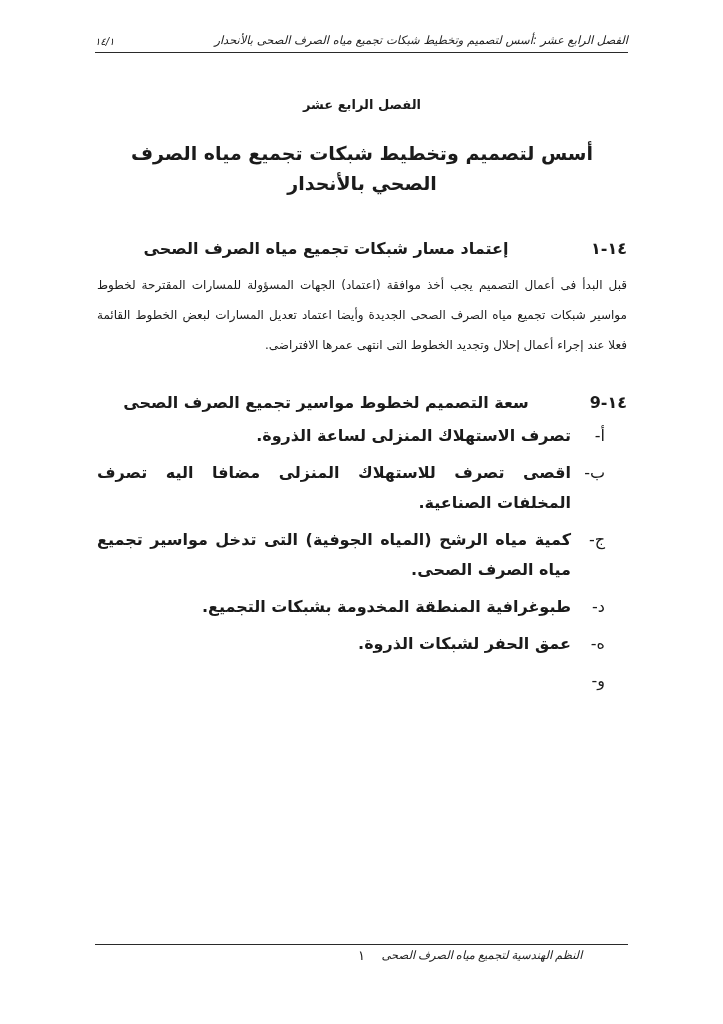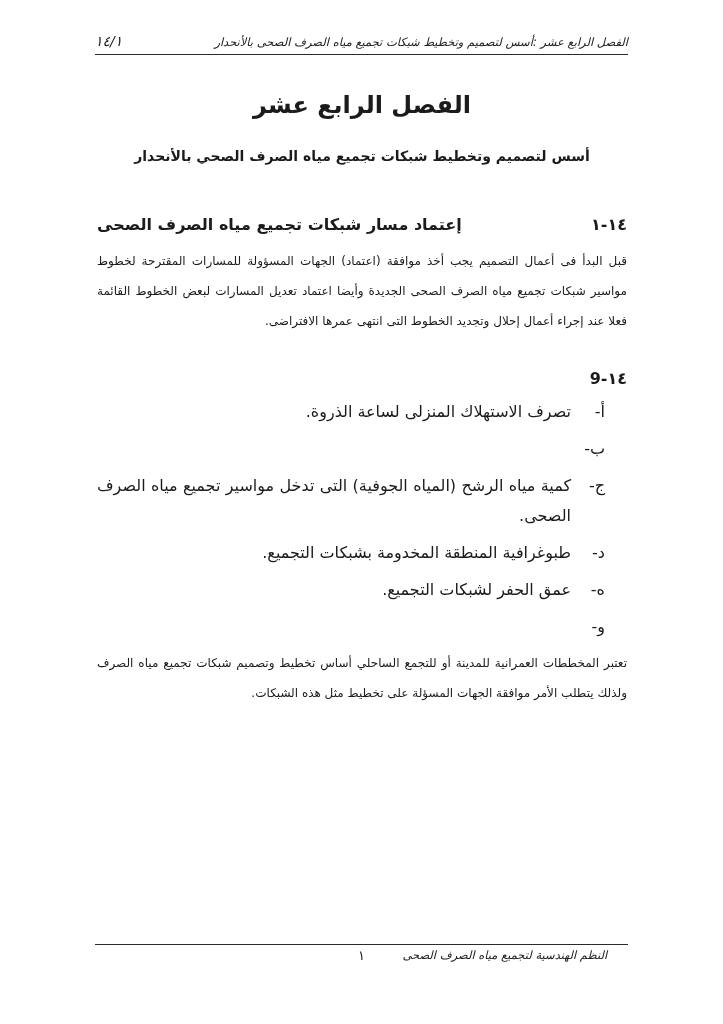--- a/index.html
+++ b/index.html
@@ -17,74 +17,74 @@
     position:absolute;top:33px;left:95px;width:533px;
     border-bottom:1.5px solid #2a2a2a;
     padding-bottom:5px;
     display:flex;flex-direction:row;justify-content:space-between;align-items:flex-end;
     direction:rtl;
     font-style:italic;
     font-size:11.5px;
     color:#222;
   }
   .running-header .href-title{text-align:center;letter-spacing:0;}
-  .running-header .href-ref{font-style:italic;font-size:14px;}
+  .running-header .href-ref{font-style:italic;font-size:10px;}
 
   
   .main{
     position:absolute;top:80px;left:97px;width:530px;
     direction:rtl;
   }
   .chapter-title{
     margin:12px 0 0 0;
     text-align:center;
-    font-size:24px;font-weight:bold;line-height:26px;
+    font-size:13px;font-weight:bold;line-height:26px;
   }
   .chapter-subtitle{
     margin:20px 0 0 0;
     text-align:center;
-    font-size:14px;font-weight:bold;line-height:36px;
+    font-size:19px;font-weight:bold;line-height:30px;
   }
 
   .section-heading{
     display:flex;direction:rtl;
     margin-top:40px;
     font-size:16px;font-weight:bold;line-height:22px;
   }
   .section-heading.second{margin-top:32px;}
   .section-heading .sec-num{flex:none;width:46px;margin-left:26px;white-space:nowrap;}
-  .section-heading .sec-title{flex:1;text-align:left;}
+  .section-heading .sec-title{flex:1;text-align:center;}
 
   .para{
     margin:10px 0 0 0;
     font-size:12px;line-height:30px;
     text-align:justify;text-justify:inter-word;
   }
   .para.p2{margin-top:12px;}
   .para.closing{margin-top:6px;}
 
   .list{margin-top:6px;}
   .list-item{
     display:flex;direction:rtl;
     padding-right:22px;
     margin-top:7px;
     font-size:16px;line-height:30px;
   }
   .list-item .marker{flex:none;width:34px;}
-  .list-item .item-text{flex:1;text-align:justify;text-justify:inter-word;}
+  .list-item .item-text{flex:1;text-align:justify;text-justify:inter-word;font-weight:bold;}
 
   
   .running-footer{
     position:absolute;top:944px;left:95px;width:533px;
     border-top:1.5px solid #2a2a2a;
     padding-top:3px;
     display:flex;direction:rtl;align-items:flex-start;
     font-size:11.5px;color:#222;
   }
-  .running-footer .f-right{flex:1;text-align:center;font-style:italic;}
+  .running-footer .f-right{flex:1;text-align:left;font-style:italic;font-family:Liberation Serif, serif;}
   .running-footer .f-center{flex:0 0 40px;text-align:center;font-size:13px;}
   .running-footer .f-left{flex:1;}
 </style>
 </head>
 <body>
 
 <div class="page">
 
   <div class="running-header">
     <span class="href-title">الفصل الرابع عشر :أسس لتصميم وتخطيط شبكات تجميع مياه الصرف الصحى بالأنحدار</span>
@@ -97,48 +97,49 @@
     <div class="chapter-subtitle">أسس لتصميم وتخطيط شبكات تجميع مياه الصرف الصحي بالأنحدار</div>
 
     <div class="section-heading">
       <span class="sec-num">١٤-١</span>
       <span class="sec-title">إعتماد مسار شبكات تجميع مياه الصرف الصحى</span>
     </div>
     <p class="para">قبل البدأ فى أعمال التصميم يجب أخذ موافقة (اعتماد) الجهات المسؤولة للمسارات المقترحة لخطوط مواسير شبكات تجميع مياه الصرف الصحى الجديدة وأيضا اعتماد تعديل المسارات لبعض الخطوط القائمة فعلا عند إجراء أعمال إحلال وتجديد الخطوط التى انتهى عمرها الافتراضى.</p>
 
     <div class="section-heading second">
       <span class="sec-num">١٤-9</span>
+      <span class="sec-title">سعة التصميم لخطوط مواسير تجميع الصرف الصحى</span>
     </div>
 
     <div class="list">
       <div class="list-item">
         <span class="marker">أ-</span>
         <span class="item-text">تصرف الاستهلاك المنزلى لساعة الذروة.</span>
       </div>
       <div class="list-item">
         <span class="marker">ب-</span>
+        <span class="item-text">اقصى تصرف للاستهلاك المنزلى مضافا اليه تصرف المخلفات الصناعية.</span>
       </div>
       <div class="list-item">
         <span class="marker">ج-</span>
         <span class="item-text">كمية مياه الرشح (المياه الجوفية) التى تدخل مواسير تجميع مياه الصرف الصحى.</span>
       </div>
       <div class="list-item">
         <span class="marker">د-</span>
         <span class="item-text">طبوغرافية المنطقة المخدومة بشبكات التجميع.</span>
       </div>
       <div class="list-item">
         <span class="marker">ه-</span>
-        <span class="item-text">عمق الحفر لشبكات التجميع.</span>
+        <span class="item-text">عمق الحفر لشبكات الذروة.</span>
       </div>
       <div class="list-item">
         <span class="marker">و-</span>
       </div>
     </div>
 
-    <p class="para closing">تعتبر المخططات العمرانية للمدينة أو للتجمع الساحلي أساس تخطيط وتصميم شبكات تجميع مياه الصرف ولذلك يتطلب الأمر موافقة الجهات المسؤلة على تخطيط مثل هذه الشبكات.</p>
 
   </div>
 
   <div class="running-footer">
     <span class="f-right">النظم الهندسية لتجميع مياه الصرف الصحى</span>
     <span class="f-center">١</span>
     <span class="f-left"></span>
   </div>
 
 </div>

